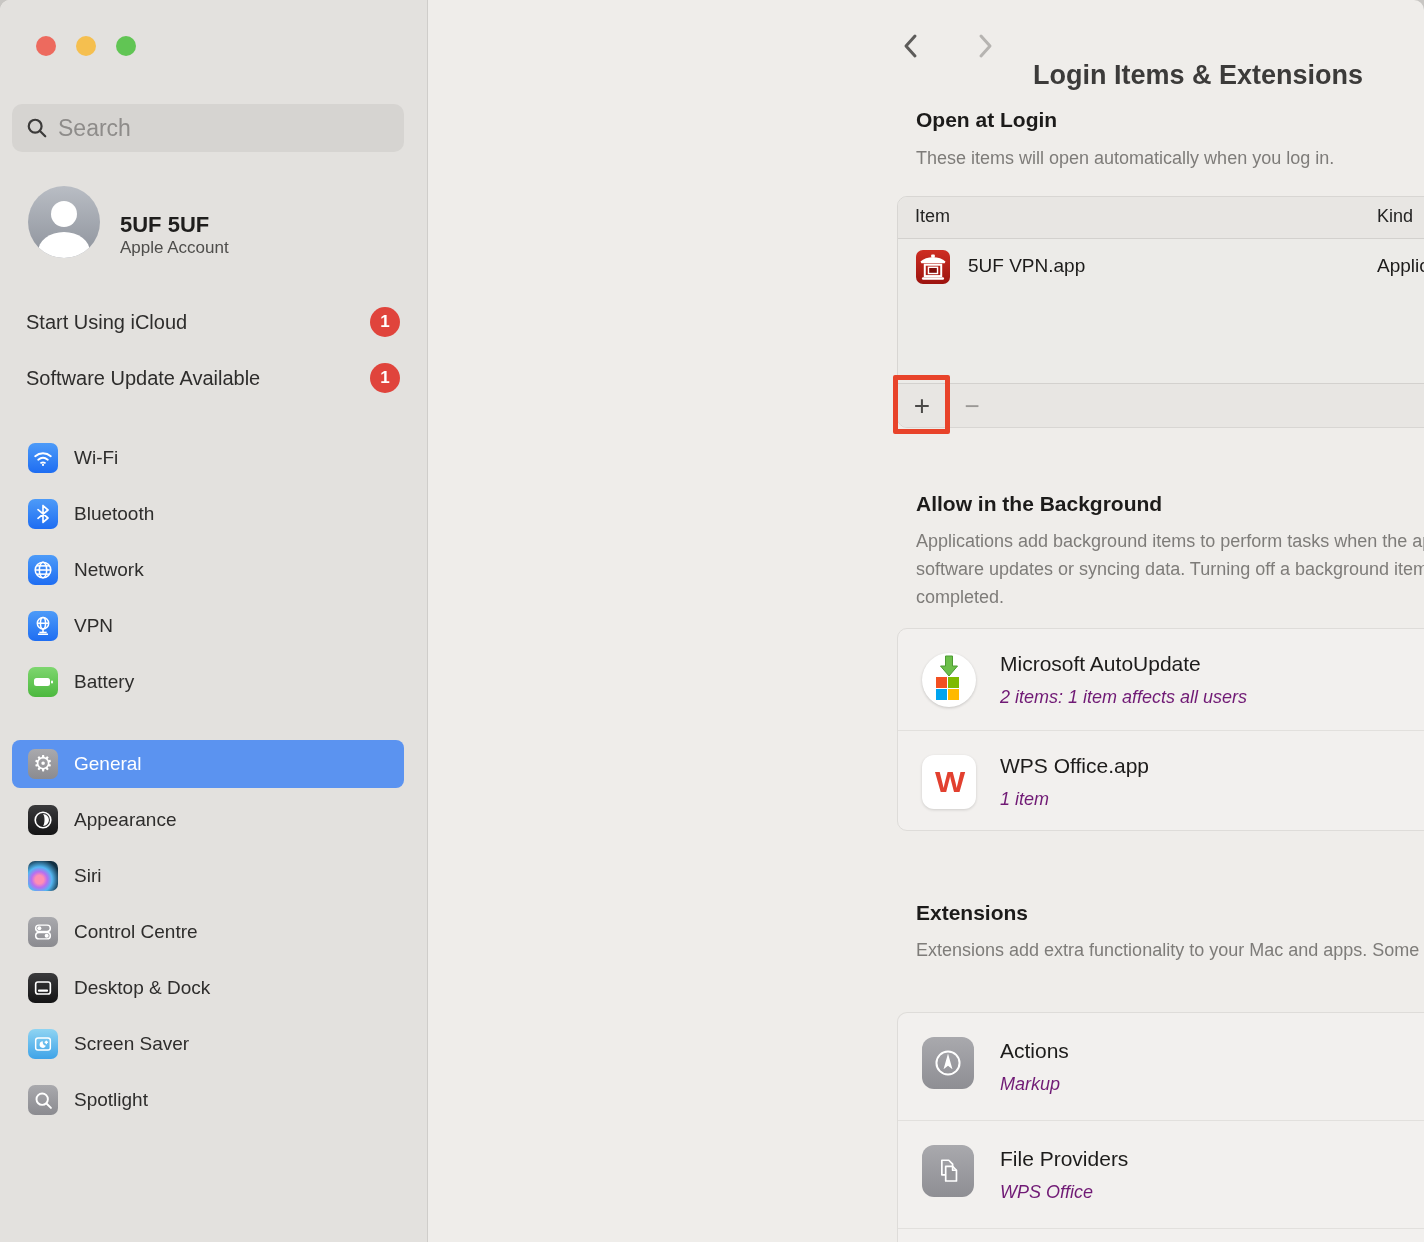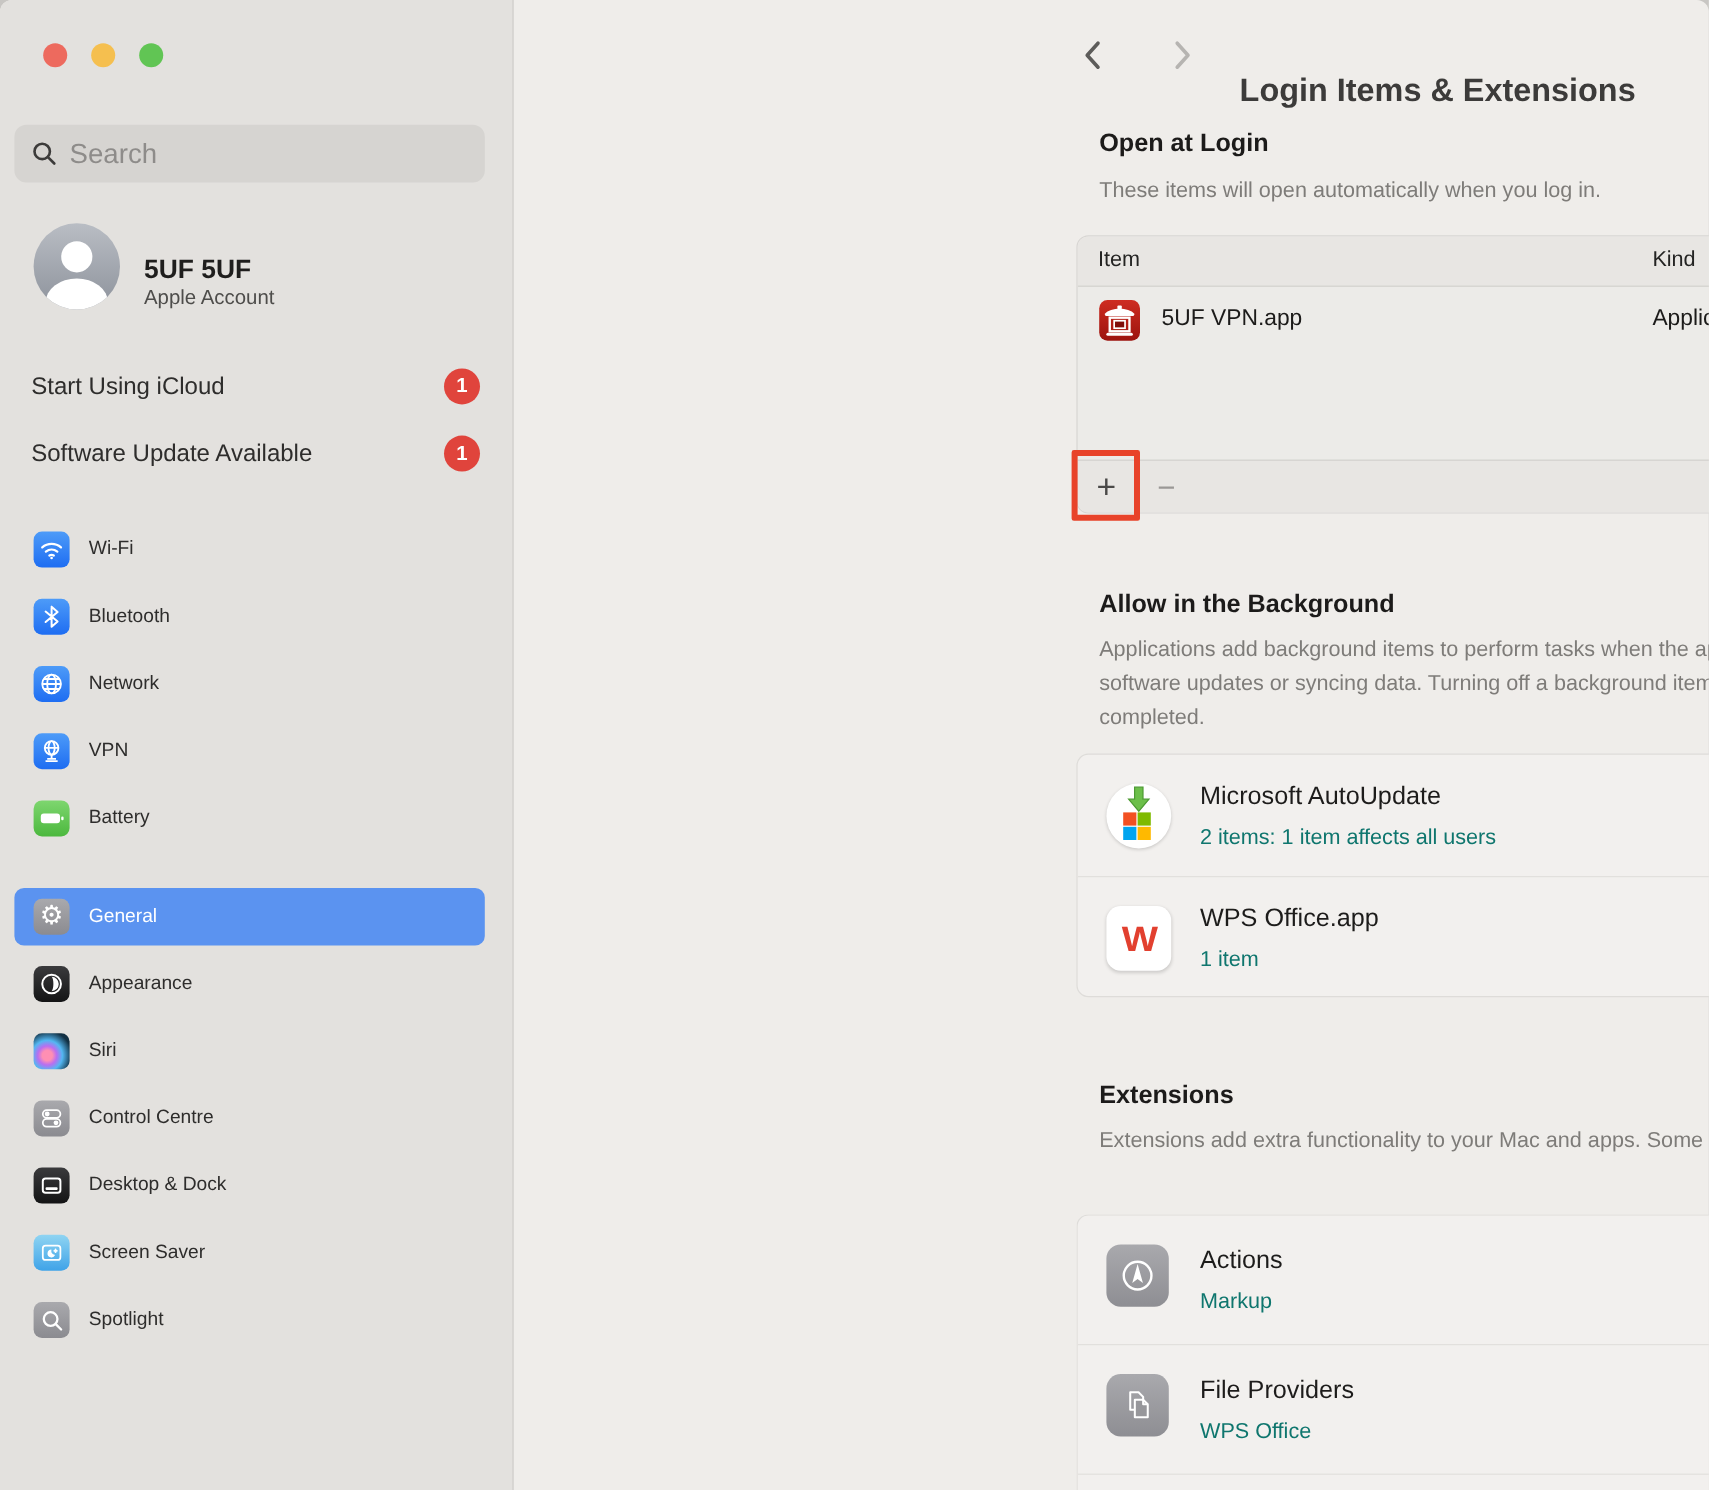--- a/index.html
+++ b/index.html
@@ -26,21 +26,21 @@
   .notice { position:absolute; left:26px; width:378px; height:36px; display:flex; align-items:center; justify-content:space-between; }
   #notice-icloud { top:304px; } #notice-update { top:360px; }
   .notice-label { font-size:20px; color:#2e2d2c; }
   .badge { width:30px; height:30px; border-radius:50%; background:#e0443c; color:#fff; font-size:17px; font-weight:bold; display:flex; align-items:center; justify-content:center; margin-right:4px; }
 
   #nav { position:absolute; left:12px; top:434px; width:392px; display:flex; flex-direction:column; }
   .nav-row { height:48px; margin-bottom:8px; border-radius:8px; display:flex; align-items:center; padding-left:16px; gap:16px; }
   .nav-row.gap-above { margin-top:26px; }
   .nav-row.selected { background:#5b93f0; }
   .nav-row.selected .nav-label { color:#fff; }
-  .nav-label { font-size:16px; color:#2e2d2c; }
+  .nav-label { font-size:19px; color:#2e2d2c; }
   .tile { width:30px; height:30px; border-radius:7px; flex:none; display:flex; align-items:center; justify-content:center; position:relative; }
   .tile svg { display:block; }
   .t-blue  { background:linear-gradient(#4d9bf8,#1e6df2); }
   .t-green { background:linear-gradient(#7ed66f,#4cb83e); }
   .t-gray  { background:linear-gradient(#a9a9ad,#8b8b90); }
   .t-black { background:linear-gradient(#3a3a3c,#141415); }
   .t-siri  { background:radial-gradient(circle at 38% 62%, #ff8fb3 0 16%, #b96ef0 30%, #53b7f2 48%, #123043 78%); }
   .t-sky   { background:linear-gradient(#8fd4f2,#3fa3e8); }
   .gear-glyph { color:#fff; font-size:22px; line-height:1; font-family:"DejaVu Sans",sans-serif; }
 
@@ -67,21 +67,21 @@
   #btn-remove { left:52px; color:#9a9896; font-size:26px; }
   #annotation-box { position:absolute; left:464px; top:375px; width:57px; height:59px; border:5px solid #e8432a; border-radius:2px; z-index:50; pointer-events:none; }
 
   .card { position:absolute; left:468px; width:915px; background:#f2f0ee; border:1px solid #dedcd9; border-radius:10px; overflow:hidden; }
   #bg-card { top:628px; height:203px; }
   #ext-card { top:1012px; height:231px; border-bottom:none; border-radius:10px 10px 0 0; }
   .card-row { position:relative; height:101px; }
   .card-row + .card-row { border-top:1px solid #e2e0dd; }
   .row-icon { position:absolute; left:24px; top:24px; }
   .row-title { position:absolute; left:102px; top:23px; font-size:21px; color:#1d1c1b; }
-  .row-sub { position:absolute; left:102px; top:58px; font-size:18px; color:#0f766e; }
+  .row-sub { position:absolute; left:102px; top:58px; font-size:18px; color:#701a75;font-style:italic; }
   #ext-card .card-row { height:107px; }
   #ext-card .row-title { top:26px;text-align:right; }
   #ext-card .row-sub { top:61px; }
   #ext-tail { position:absolute; left:0; top:215px; width:100%; border-top:1px solid #e2e0dd; }
 
   .mau { width:54px; height:54px; position:relative; }
   .mau .disc { position:absolute; inset:0; border-radius:50%; background:#fff; box-shadow:0 1px 3px rgba(0,0,0,.18); }
   .mau .grid { position:absolute; left:14px; top:24px; width:23px; height:23px; display:grid; grid-template-columns:11px 11px; grid-template-rows:11px 11px; gap:1px; }
   .mau .grid i:nth-child(1){background:#f25022;} .mau .grid i:nth-child(2){background:#7fba00;}
   .mau .grid i:nth-child(3){background:#00a4ef;} .mau .grid i:nth-child(4){background:#ffb900;}

